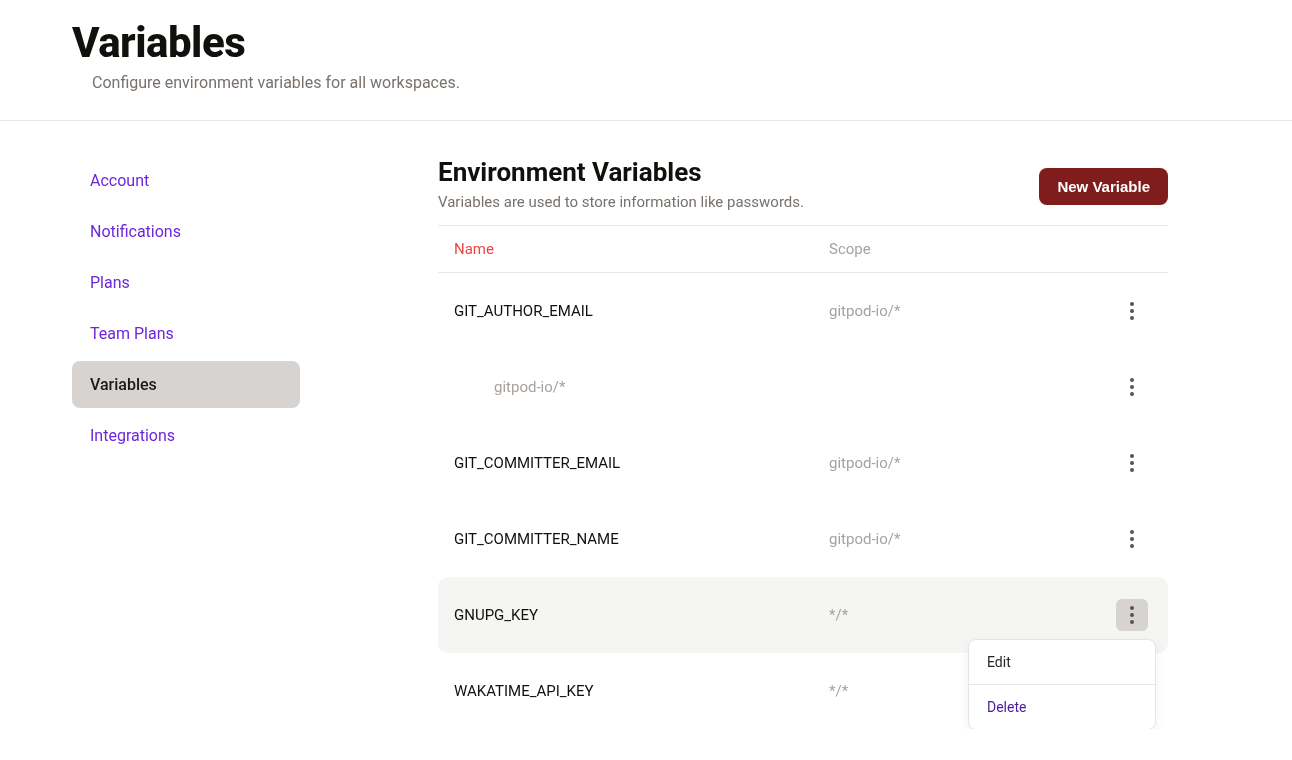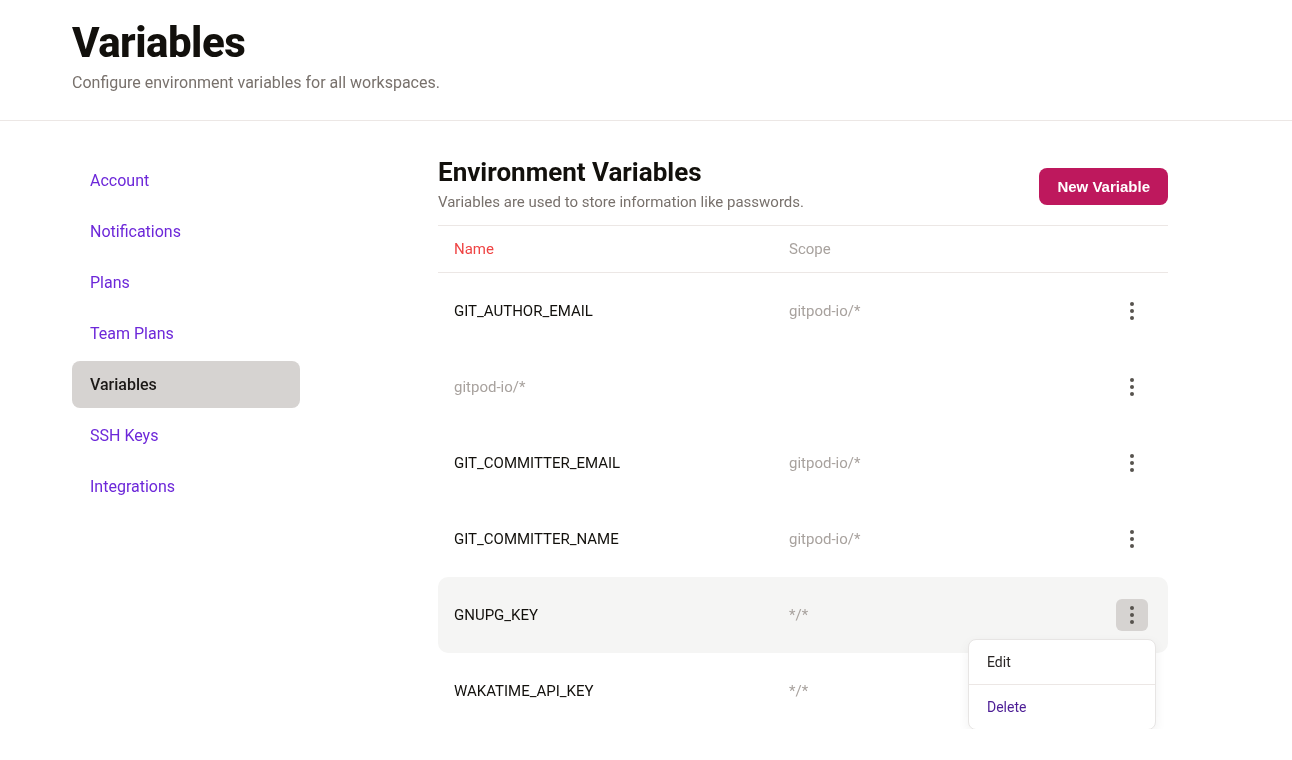--- a/index.html
+++ b/index.html
@@ -20,20 +20,21 @@
     .page-title {
       font-size: 42px;
       font-weight: 800;
       letter-spacing: -0.5px;
       color: #12100c;
     }
     .page-subtitle {
       font-size: 16px;
       color: #78716c;
       margin-top: 6px;
+      margin-left: 20px;
     }
     .layout {
       display: flex;
       padding-top: 36px;
     }
     .sidebar {
       width: 300px;
       padding-left: 72px;
       flex-shrink: 0;
     }
@@ -65,21 +66,21 @@
       font-size: 26px;
       font-weight: 700;
       color: #12100c;
     }
     .section-subtitle {
       font-size: 15px;
       color: #78716c;
       margin-top: 6px;
     }
     .new-var-btn {
-      background: #be185d;
+      background: #7f1d1d;
       color: #ffffff;
       border: none;
       padding: 10px 18px;
       font-size: 15px;
       font-weight: 600;
       border-radius: 8px;
       cursor: pointer;
       margin-top: 4px;
     }
     .table {
@@ -108,20 +109,21 @@
       font-size: 15px;
       color: #12100c;
     }
     .table-header .col-name {
       color: #ef4444;
     }
     .col-scope {
       flex: 1 1 auto;
       font-size: 15px;
       color: #a8a29e;
+      margin-left: 40px;
     }
     .table-header .col-scope {
       padding-left: 0;
     }
     .col-actions {
       flex: 0 0 40px;
       display: flex;
       justify-content: center;
       position: relative;
     }
@@ -185,21 +187,20 @@
   <p class="page-subtitle">Configure environment variables for all workspaces.</p>
 </div>
 
 <div class="layout">
   <nav class="sidebar" id="sidebar-root">
       <div class="sidebar-item"><span>Account</span></div>
       <div class="sidebar-item"><span>Notifications</span></div>
       <div class="sidebar-item"><span>Plans</span></div>
       <div class="sidebar-item"><span>Team Plans</span></div>
       <div class="sidebar-item active"><span>Variables</span></div>
-      <div class="sidebar-item"><span>SSH Keys</span></div>
       <div class="sidebar-item"><span>Integrations</span></div>
     </nav>
 
   <main class="main">
     <div class="section-header">
       <div>
         <h2 class="section-title">Environment Variables</h2>
         <p class="section-subtitle">Variables are used to store information like passwords.</p>
       </div>
       <button class="new-var-btn">New Variable</button>

